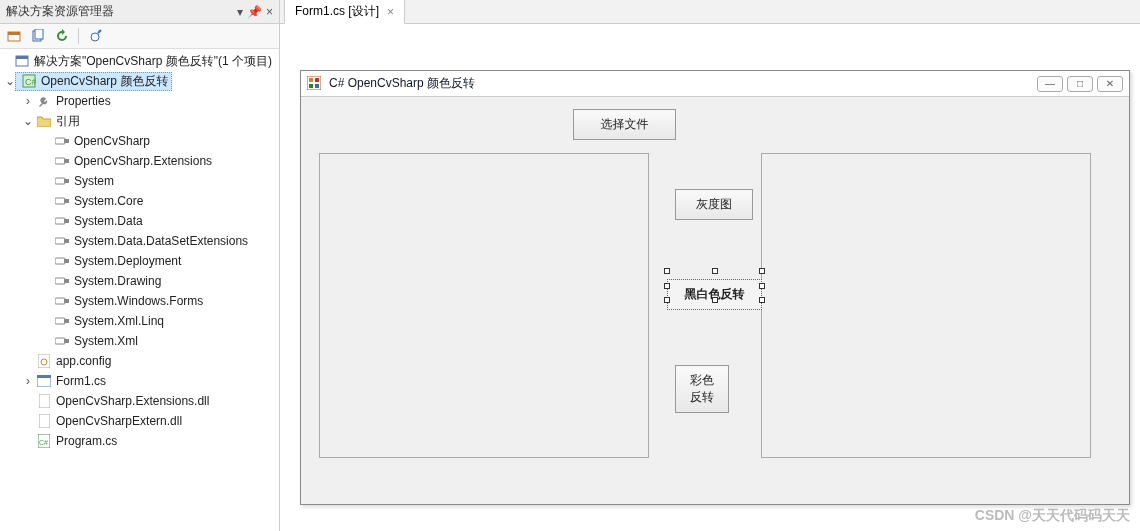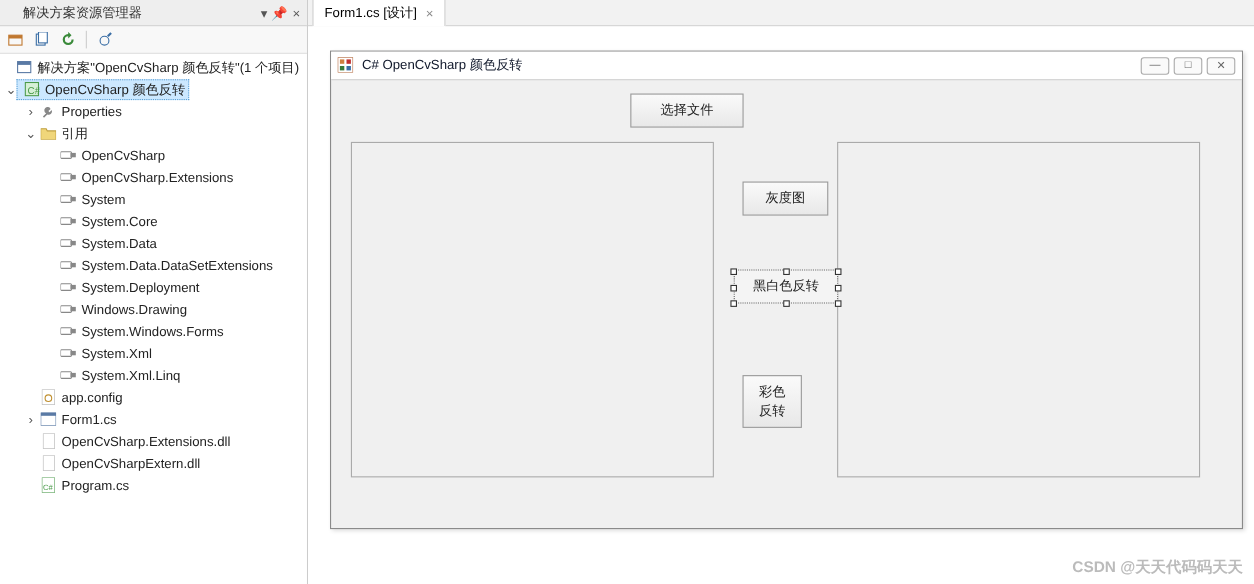--- a/index.html
+++ b/index.html
@@ -3,36 +3,36 @@
 <meta charset="utf-8">
 <style>
 * { box-sizing: border-box; font-family: "Microsoft YaHei", "Segoe UI", sans-serif; }
 body { margin: 0; width: 1140px; height: 531px; background: #fff; overflow: hidden; font-size: 12px; }
 
 .root { display: flex; height: 100%; }
 
 
 .panel { width: 280px; background: #f5f5f5; border-right: 1px solid #ccc; display: flex; flex-direction: column; }
 .panel-title { background: #eee; border-bottom: 1px solid #ccc; padding: 3px 6px; display: flex; align-items: center; color: #333; }
-.panel-title-text { flex: 1; margin-left: 15px; }
+.panel-title-text { flex: 1; }
 .panel-title .icon { margin-left: 4px; color: #555; }
 .toolbar { background: #f8f8f8; border-bottom: 1px solid #ddd; padding: 4px 6px; display: flex; gap: 8px; }
 .tb-icon { width: 16px; height: 16px; display: flex; align-items: center; justify-content: center; }
 
 .tree { flex: 1; background: #fff; overflow: auto; padding: 2px 0; }
 .tree-row { display: flex; align-items: center; height: 20px; padding-right: 4px; white-space: nowrap; color: #222; }
 .tree-row.bold .label { font-weight: normal; }
 .tree-row.sel .label-wrap { background: #cce8ff; border: 1px dotted #5a9fd4; padding: 0 3px; margin-left: -1px; }
 .label-wrap { display: inline-flex; align-items: center; padding: 0 2px; }
 .exp { width: 12px; display: flex; justify-content: center; color: #555; cursor: pointer; }
 .node-icon { width: 16px; height: 16px; margin: 0 4px 0 2px; display: flex; align-items: center; justify-content: center; }
 .indent { display: inline-block; }
 
 
-.designer { flex: 1; display: flex; flex-direction: column; background: #fff; }
+.designer { flex: 1; display: flex; flex-direction: column; background: #fff; gap: 24px; }
 .tabstrip { display: flex; background: #f2f2f2; border-bottom: 1px solid #ccc; height: 24px; align-items: flex-end; }
 .tab { background: #fff; border: 1px solid #ccc; border-bottom: 1px solid #fff; padding: 3px 10px; margin-left: 4px; display: flex; align-items: center; gap: 8px; position: relative; top: 1px; }
 .tab .close { color: #888; }
 .surface { flex: 1; background: #fff; position: relative; padding: 20px; }
 
 .form { position: absolute; left: 20px; top: 22px; width: 830px; height: 435px; border: 1px solid #8a8a8a; background: #f0f0f0; box-shadow: 2px 2px 4px rgba(0,0,0,.15); }
 .form-titlebar { height: 26px; background: #fff; border-bottom: 1px solid #ccc; display: flex; align-items: center; padding: 0 6px; }
 .form-icon { width: 16px; height: 16px; margin-right: 6px; }
 .form-title { flex: 1; color: #0f172a; font-size: 12px; }
 .winbtn { width: 26px; height: 16px; border: 1px solid #aaa; border-radius: 3px; margin-left: 4px; display: flex; align-items: center; justify-content: center; color: #666; background: #fafafa; font-size: 10px; }
@@ -40,21 +40,21 @@
 .form-body { position: relative; height: calc(100% - 26px); }
 .picbox { position: absolute; border: 1px solid #aaa; background: #f0f0f0; }
 .picbox.left { left: 18px; top: 56px; width: 330px; height: 305px; }
 .picbox.right { left: 460px; top: 56px; width: 330px; height: 305px; }
 
 .btn { position: absolute; border: 1px solid #999; background: linear-gradient(#fafafa,#e8e8e8); padding: 6px 14px; font-size: 12px; text-align: center; color: #222; }
 .btn.selectfile { left: 272px; top: 12px; width: 103px; }
 .btn.gray { left: 374px; top: 92px; width: 78px; }
 .btn.color { left: 374px; top: 238px; width: 54px; margin-top: 30px; }
 
-.btn.selected { left: 366px; top: 172px; width: 95px; background: #f4f4f4; border: 1px dotted #666; }
+.btn.selected { left: 366px; top: 182px; width: 95px; background: #f4f4f4; border: 1px dotted #666; font-weight: bold; }
 .handle { position: absolute; width: 6px; height: 6px; background: #fff; border: 1px solid #333; }
 
 .watermark { position: absolute; right: 10px; bottom: 6px; color: #bbb; font-size: 14px; font-weight: bold; }
 
 svg { display: block; }
 </style>
 </head>
 <body>
 
 <div class="root">
@@ -216,21 +216,21 @@
           </div>
           <div class="tree-row">
             <span class="indent" style="width:40px"></span>
             <span class="exp"></span>
             <span class="node-icon">
               <svg width="14" height="10">
                 <rect x="0" y="2" width="10" height="6" rx="1" fill="#fff" stroke="#888"></rect>
                 <rect x="9" y="3" width="5" height="4" fill="#888"></rect>
               </svg>
             </span>
-            <span class="label">Windows.Drawing</span>
+            <span class="label">System.Drawing</span>
           </div>
           <div class="tree-row">
             <span class="indent" style="width:40px"></span>
             <span class="exp"></span>
             <span class="node-icon">
               <svg width="14" height="10">
                 <rect x="0" y="2" width="10" height="6" rx="1" fill="#fff" stroke="#888"></rect>
                 <rect x="9" y="3" width="5" height="4" fill="#888"></rect>
               </svg>
             </span>
@@ -238,32 +238,32 @@
           </div>
           <div class="tree-row">
             <span class="indent" style="width:40px"></span>
             <span class="exp"></span>
             <span class="node-icon">
               <svg width="14" height="10">
                 <rect x="0" y="2" width="10" height="6" rx="1" fill="#fff" stroke="#888"></rect>
                 <rect x="9" y="3" width="5" height="4" fill="#888"></rect>
               </svg>
             </span>
+            <span class="label">System.Xml.Linq</span>
+          </div>
+          <div class="tree-row">
+            <span class="indent" style="width:40px"></span>
+            <span class="exp"></span>
+            <span class="node-icon">
+              <svg width="14" height="10">
+                <rect x="0" y="2" width="10" height="6" rx="1" fill="#fff" stroke="#888"></rect>
+                <rect x="9" y="3" width="5" height="4" fill="#888"></rect>
+              </svg>
+            </span>
             <span class="label">System.Xml</span>
-          </div>
-          <div class="tree-row">
-            <span class="indent" style="width:40px"></span>
-            <span class="exp"></span>
-            <span class="node-icon">
-              <svg width="14" height="10">
-                <rect x="0" y="2" width="10" height="6" rx="1" fill="#fff" stroke="#888"></rect>
-                <rect x="9" y="3" width="5" height="4" fill="#888"></rect>
-              </svg>
-            </span>
-            <span class="label">System.Xml.Linq</span>
           </div>
         </div>
       <div class="tree-row">
         <span class="indent" style="width:22px"></span>
           <span class="exp"></span>
         <span class="node-icon">
             <svg width="12" height="14">
               <rect x="0" y="0" width="12" height="14" fill="#fff" stroke="#aaa"></rect>
               <circle cx="6" cy="8" r="3" fill="none" stroke="#c09030"></circle>
             </svg>

